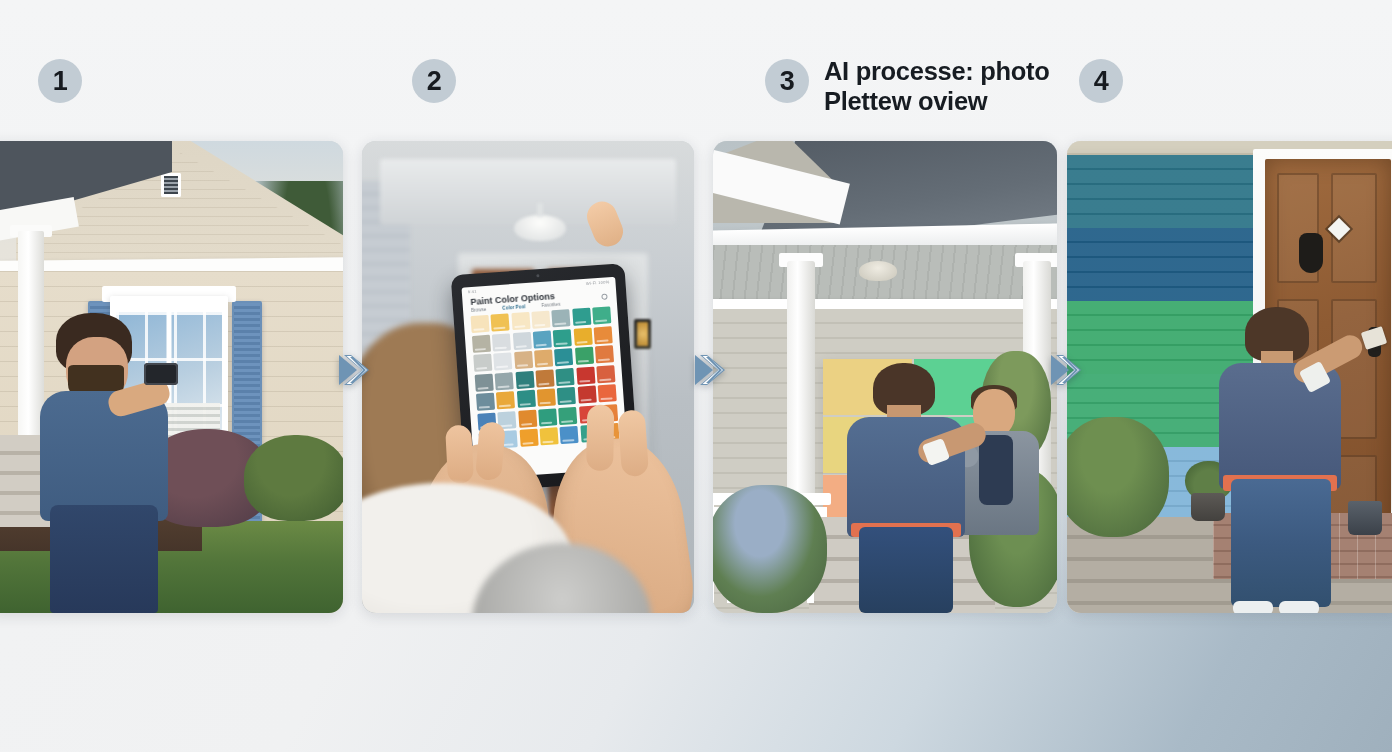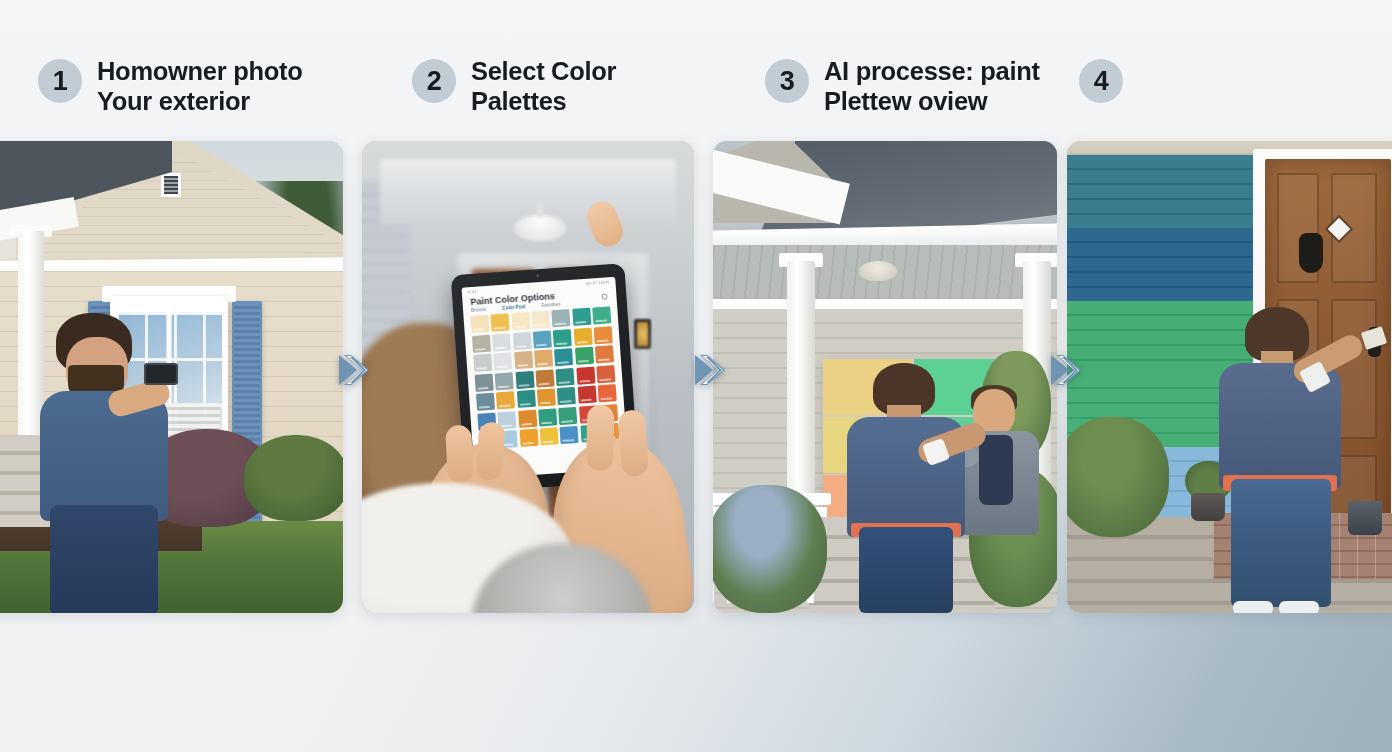--- a/index.html
+++ b/index.html
@@ -690,33 +690,29 @@
 </style>
 </head>
 <body>
 
 <div class="canvas">
 
   <div class="steps-header">
 
     <div class="step-head s1">
       <div class="step-badge">1</div>
-      <div class="step-title">Homowner photo
-Your exterior</div>
     </div>
 
     <div class="step-head s2">
       <div class="step-badge">2</div>
-      <div class="step-title">Select Color
-Palettes</div>
     </div>
 
     <div class="step-head s3">
       <div class="step-badge">3</div>
-      <div class="step-title">AI processe: paint
+      <div class="step-title">AI processe: photo
 Plettew oview</div>
     </div>
 
     <div class="step-head s4">
       <div class="step-badge">4</div>
     </div>
 
   </div>
 
   <div class="panels">

